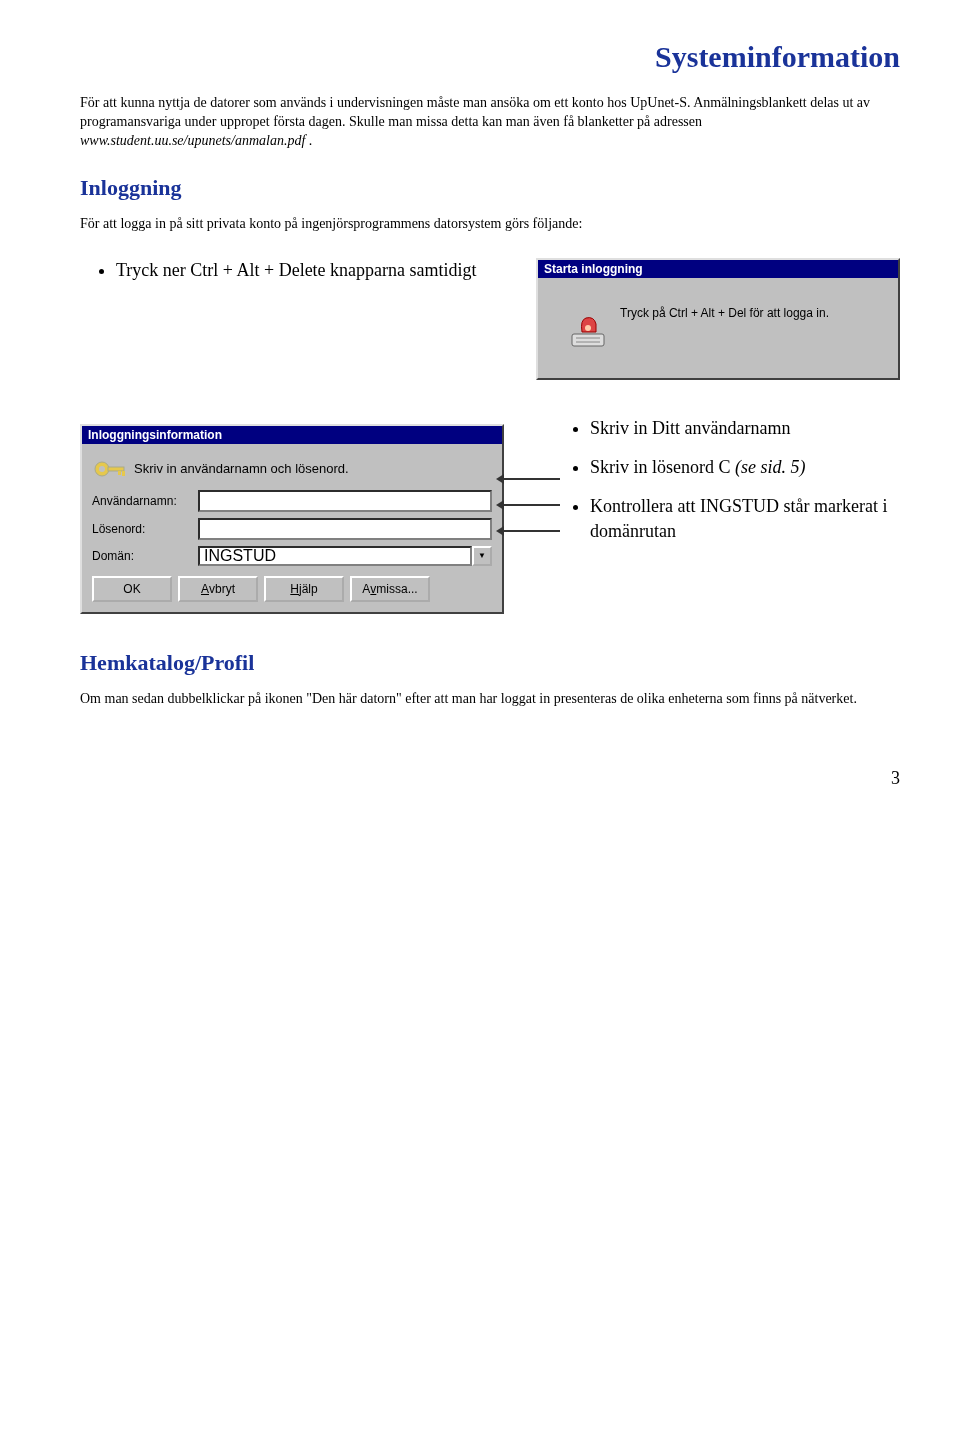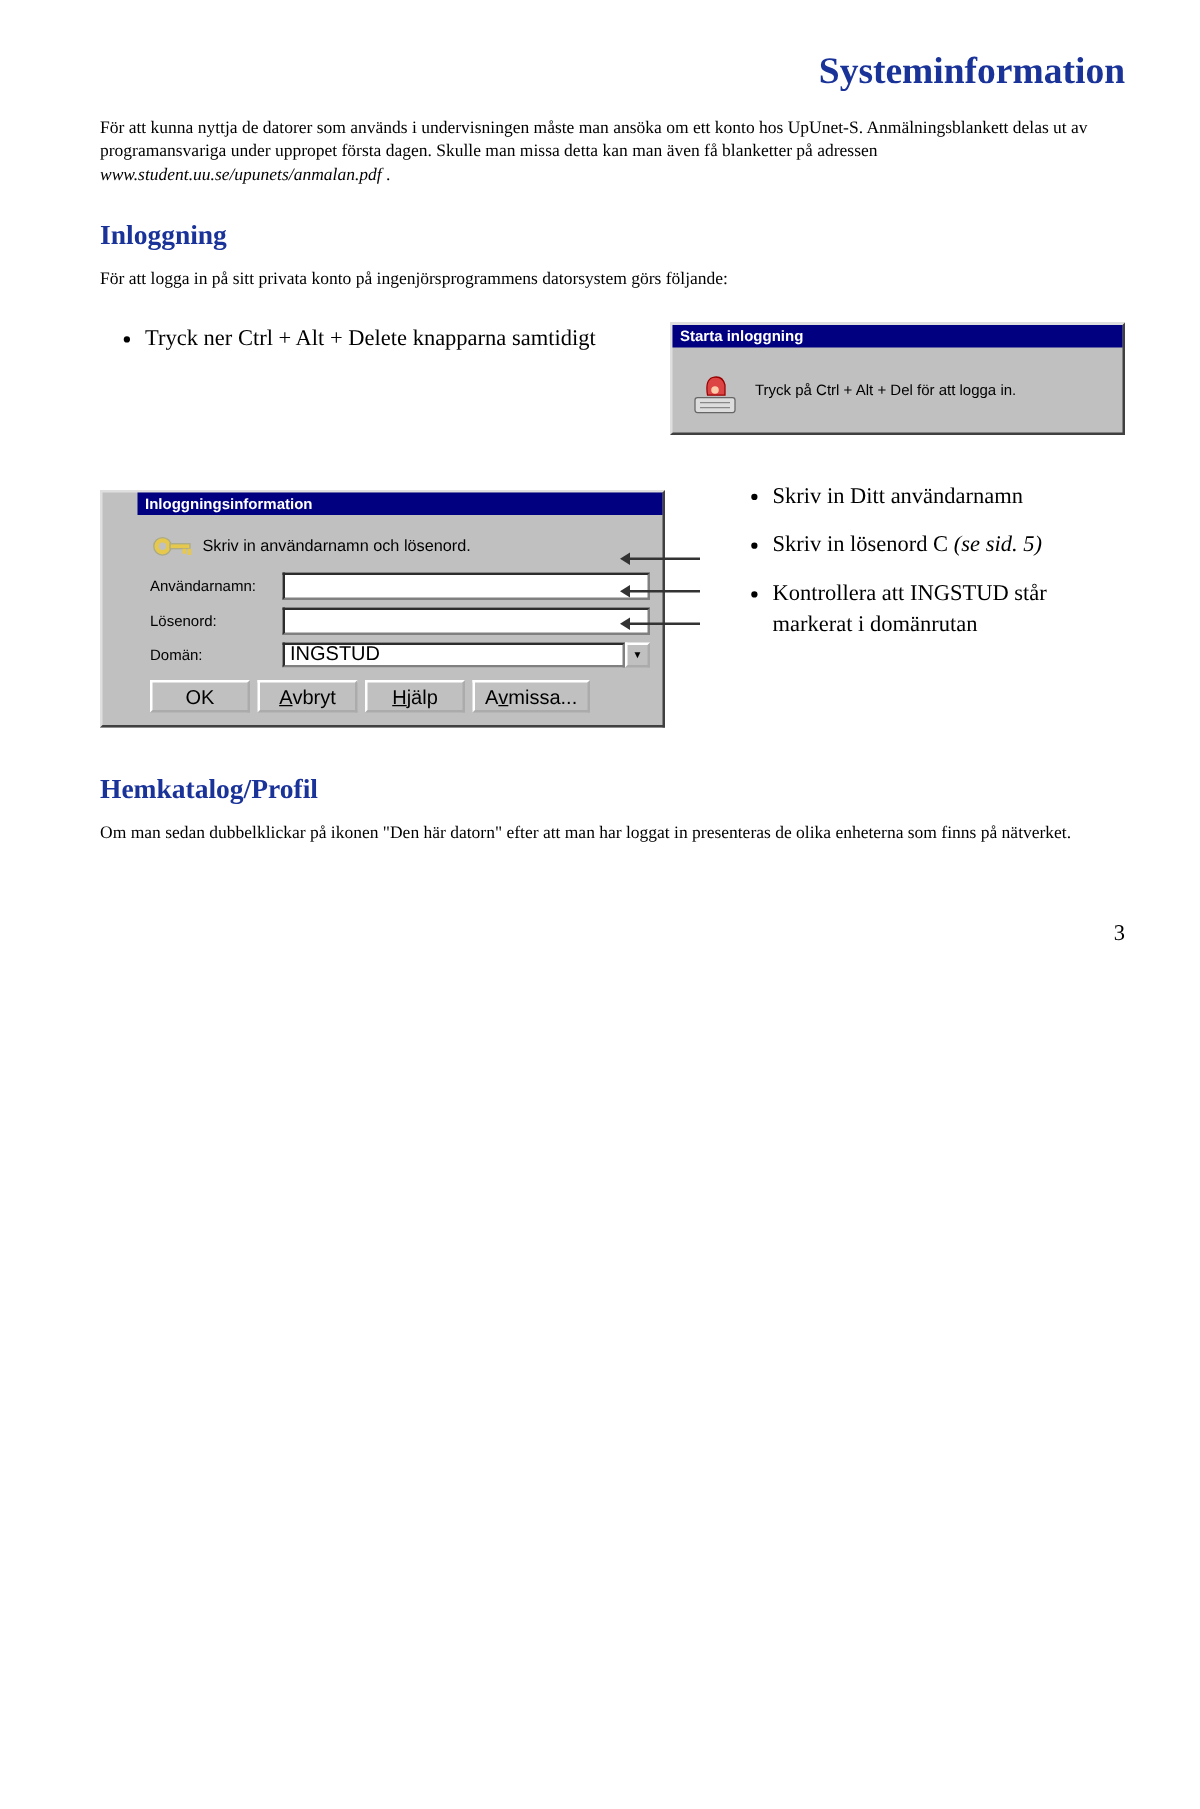--- a/index.html
+++ b/index.html
@@ -110,44 +110,43 @@
     display: flex;
     align-items: center;
     justify-content: center;
     font-size: 8px;
   }
   .win-button {
     min-width: 60px;
     height: 22px;
     background: #c0c0c0;
     border: 2px outset #fff;
-    font-size: 16px;
+    font-size: 12px;
     display: inline-flex;
-    align-items: flex-end;
+    align-items: center;
     justify-content: center;
     margin-right: 6px;
     padding: 0 8px;
   }
   .win-button .u { text-decoration: underline; }
   .win-buttons-row {
     margin-top: 10px;
     display: flex;
   }
   .dlg1 {
     width: 360px;
   }
   .dlg1 .win-body {
     display: flex;
-    align-items: center;
+    align-items: flex-start;
     gap: 10px;
-    padding: 12px;
+    padding: 28px;
   }
   .dlg2 {
     width: 420px;
-    padding-left: 28px;
   }
   .hand-icon {
     width: 44px;
     height: 44px;
     position: relative;
     flex-shrink: 0;
   }
   .key-icon {
     width: 36px;
     height: 30px;

